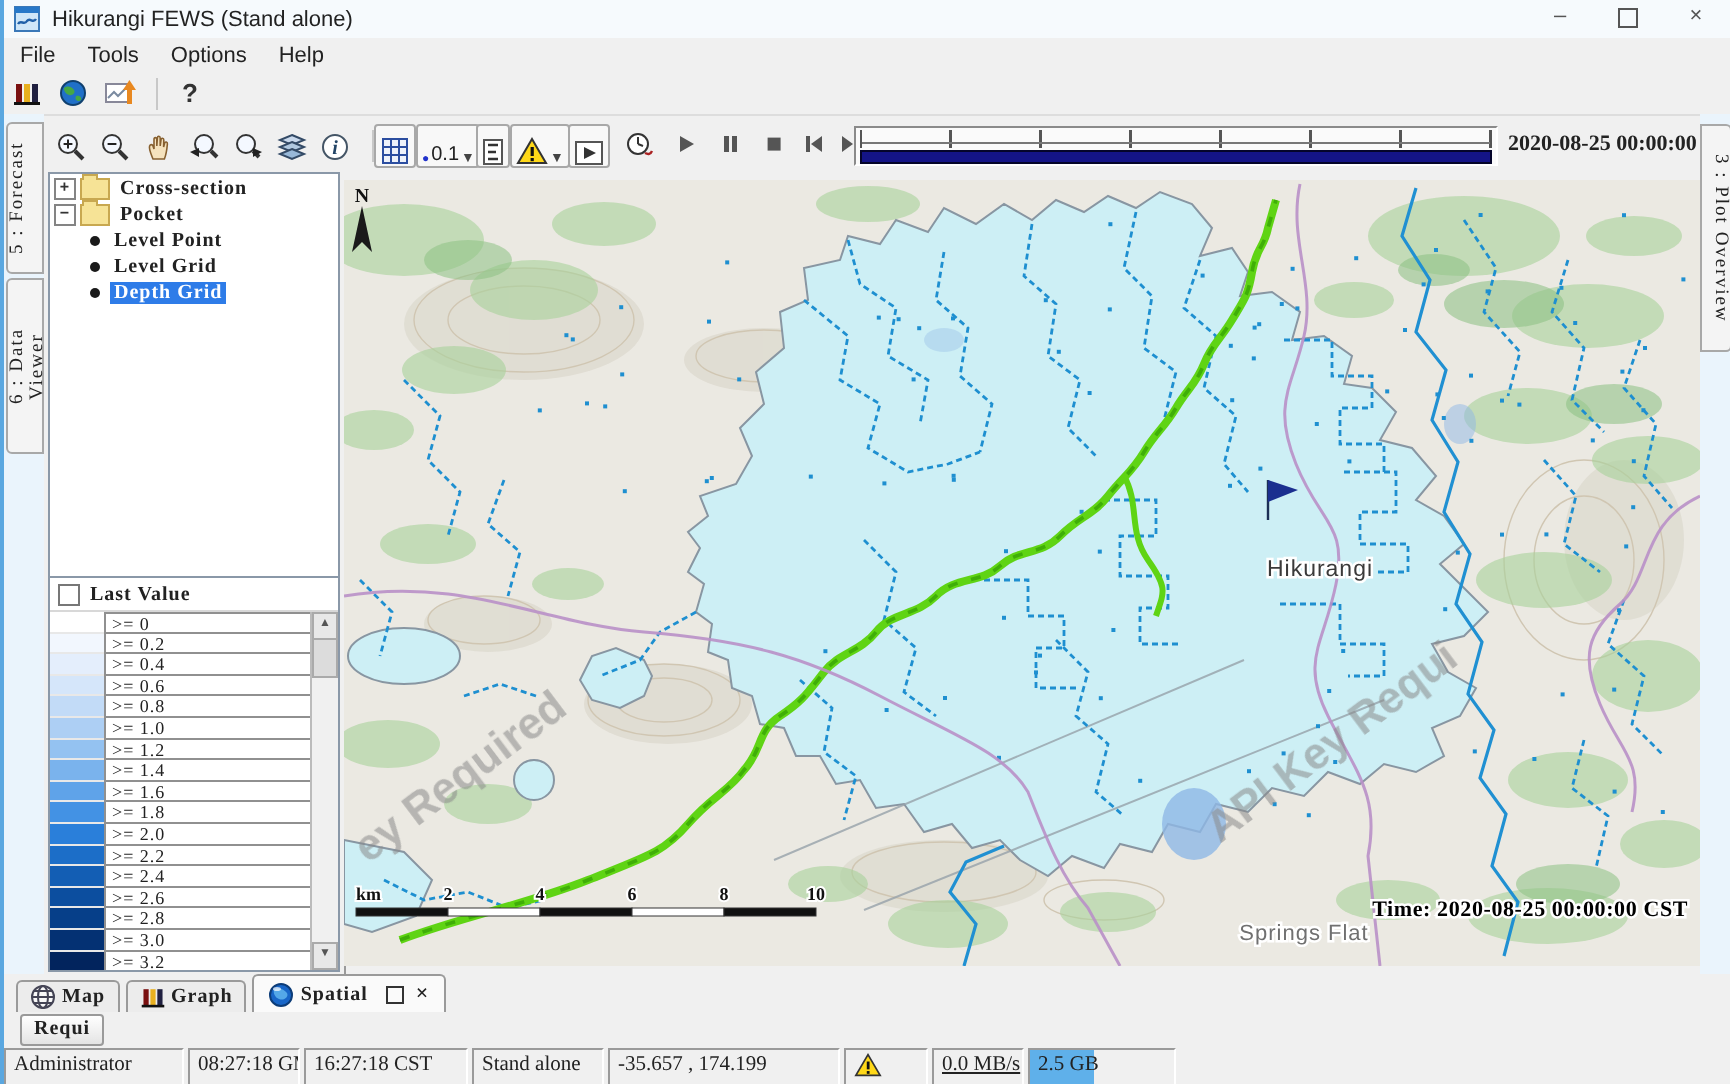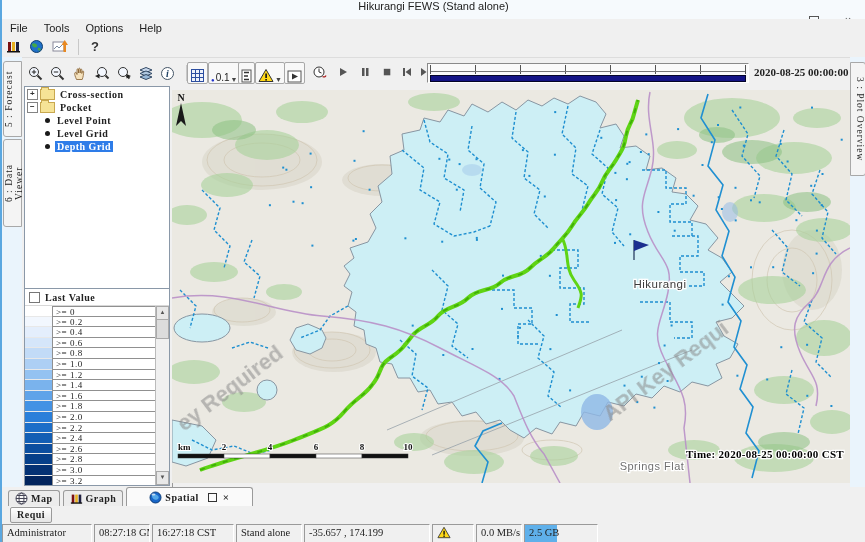--- a/index.html
+++ b/index.html
@@ -1,21 +1,21 @@
 <!DOCTYPE html>
 <html><head>
 <meta charset="utf-8">
 <style>
   html,body{margin:0;padding:0;background:#c8c8c8;}
   .app{position:relative;width:865px;height:542px;background:#f0f0f0;overflow:hidden;
        font-family:"Liberation Sans",sans-serif;font-size:11px;color:#222;
        border-left:2px solid #5aa7e0;box-sizing:border-box;}
   .srf{font-family:"Liberation Serif",serif;}
   
-  .titlebar{position:absolute;left:0;top:0;right:0;height:19px;background:#f6fafd;display:flex;align-items:center;flex-direction:column;}
+  .titlebar{position:absolute;left:0;top:0;right:0;height:19px;background:#f6fafd;display:flex;align-items:center;}
   .title-icon{width:13px;height:13px;margin:0 6px 0 5px;}
   .win-controls{margin-left:auto;display:flex;}
   .win-btn{width:34px;height:19px;text-align:center;line-height:17px;color:#555;font-size:11px;}
   .maxbox{display:inline-block;width:8px;height:8px;border:1px solid #555;margin-top:4px;}
   
   .menubar{position:absolute;left:0;top:19px;right:0;height:17px;background:#f0f0f0;display:flex;align-items:center;border-bottom:1px solid #e0e0e0;}
   .menu-item{padding:1px 8px;}
   
   .toolbar1{position:absolute;left:0;top:36px;right:0;height:21px;background:#f0f0f0;display:flex;align-items:center;}
   .tb1-icon{margin:0 4px;display:flex;align-items:center;}
@@ -74,21 +74,21 @@
   .scr-btn{height:12px;background:#e8e8e8;border:1px solid #aaa;font-size:6px;text-align:center;line-height:11px;color:#555;}
   .scr-btn.dn{position:absolute;bottom:0;left:0;right:0;}
   .scr-thumb{position:absolute;top:13px;left:0;right:0;height:18px;background:#dcdcdc;border:1px solid #aaa;}
   
   .map-wrap{position:absolute;left:170px;top:90px;width:678px;height:393px;background:#ebe9e2;overflow:hidden;}
   
   .tabbar{position:absolute;left:0;top:487px;right:0;height:19px;display:flex;align-items:flex-end;padding-left:6px;background:#f0f0f0;}
   .btab{display:flex;align-items:center;gap:3px;border:1px solid #9a9a9a;border-bottom:none;border-radius:3px 3px 0 0;
         background:#ececec;height:15px;padding:0 6px;margin-right:3px;
         font-family:"Liberation Serif",serif;font-size:10px;font-weight:bold;letter-spacing:.5px;margin-top:33px;}
-  .btab.active{height:18px;background:#fafafa;padding:0 22px;}
+  .btab.active{height:18px;background:#fafafa;padding:0 7px;}
   .tab-x{font-size:11px;font-weight:bold;margin-left:3px;}
   .tab-max{display:inline-block;width:7px;height:7px;border:1px solid #333;margin-left:6px;}
   .logsrow{position:absolute;left:0;top:506px;right:0;height:17px;background:#f0f0f0;display:flex;align-items:center;padding-left:8px;}
   .logs-btn{border:1px solid #9a9a9a;border-radius:2px;background:linear-gradient(#ffffff,#e4e4e4);
             font-family:"Liberation Serif",serif;font-size:10px;font-weight:bold;padding:0 6px;height:14px;line-height:13px;letter-spacing:.5px;}
   
   .statusbar{position:absolute;left:0;top:523px;right:0;height:19px;background:#f0f0f0;display:flex;align-items:stretch;padding-top:1px;}
   .st-cell{border:1px solid;border-color:#9a9a9a #ffffff #ffffff #9a9a9a;margin-right:2px;
            font-family:"Liberation Serif",serif;font-size:10.5px;line-height:16px;padding-left:4px;
            white-space:nowrap;overflow:hidden;position:relative;box-sizing:border-box;}
@@ -686,23 +686,23 @@
 
   <div class="logsrow">
     <span class="logs-btn">Requi</span>
   </div>
 
   <div class="statusbar" id="statusbar">
       <div class="st-cell" style="width: 90px;"><span class="st-text">Administrator</span></div>
       <div class="st-cell" style="width: 56px;"><span class="st-text">08:27:18 GMT</span></div>
       <div class="st-cell" style="width: 82px;"><span class="st-text">16:27:18 CST</span></div>
       <div class="st-cell" style="width: 66px;"><span class="st-text">Stand alone</span></div>
-      <div class="st-cell" style="width: 126px;"><span class="st-text">-35.657 , 174.199</span></div>
+      <div class="st-cell" style="width: 116px;"><span class="st-text">-35.657 , 174.199</span></div>
       <div class="st-cell" style="width: 42px;"><svg width="14" height="13" viewBox="0 0 16 15" style="margin-top:1px">
           <polygon points="8,1.5 15,13.5 1,13.5" fill="#ffd818" stroke="#333"></polygon>
           <rect x="7.3" y="5.5" width="1.6" height="4.5" fill="#111"></rect>
           <rect x="7.3" y="11" width="1.6" height="1.6" fill="#111"></rect>
         </svg><span class="st-text"></span></div>
-      <div class="st-cell" style="width: 46px;"><span class="st-text">0.0 MB/s</span></div>
+      <div class="st-cell" style="width: 46px; text-decoration: underline;"><span class="st-text">0.0 MB/s</span></div>
       <div class="st-cell" style="width: 74px;"><span class="st-fill"></span><span class="st-text">2.5 GB</span></div>
     </div>
 
 </div>
 
 </body></html>

